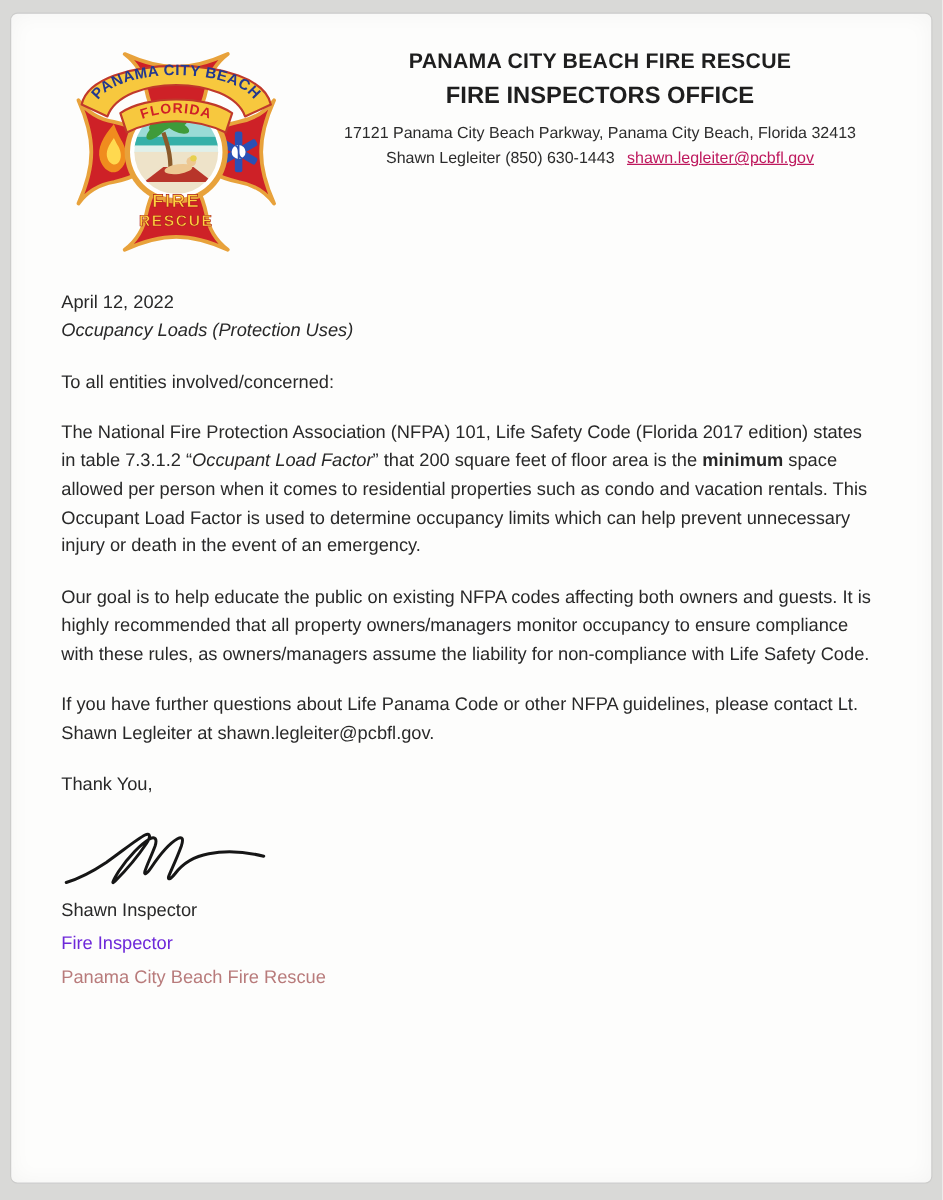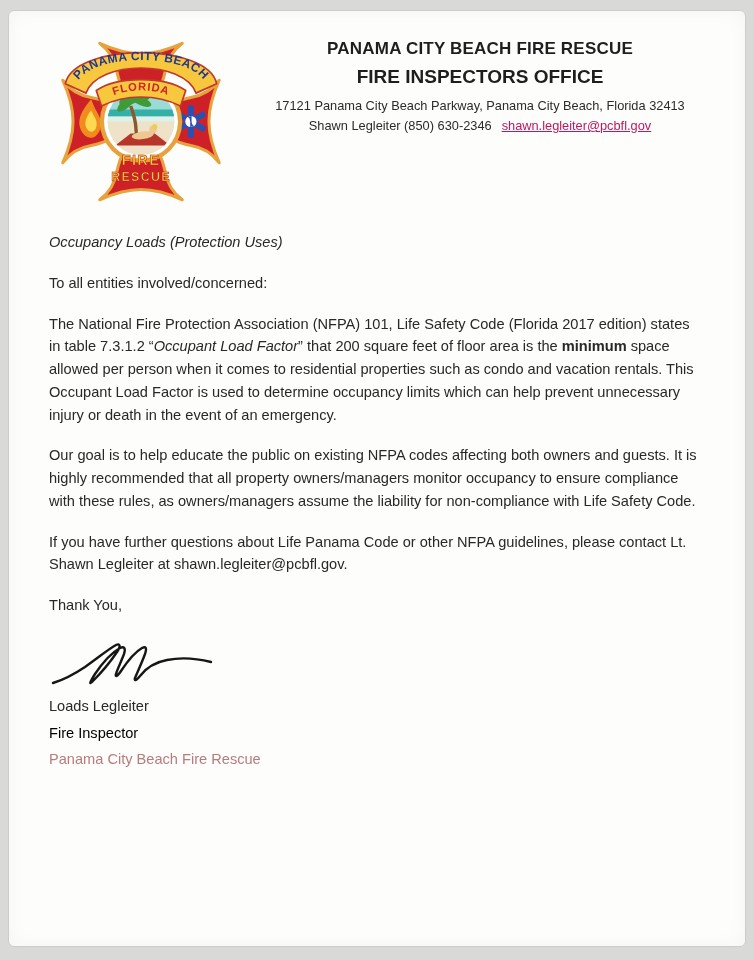--- a/index.html
+++ b/index.html
@@ -107,38 +107,39 @@
         <text x="100" y="163" font-size="17">FIRE</text>
         <text x="100" y="181" font-size="14.5">RESCUE</text>
       </g>
     </svg>
 
     <div class="head-text">
       <div class="org">PANAMA CITY BEACH FIRE RESCUE</div>
       <div class="office">FIRE INSPECTORS OFFICE</div>
       <div class="addr">17121 Panama City Beach Parkway, Panama City Beach, Florida 32413</div>
       <div class="contact">
-        <span>Shawn Legleiter (850) 630-2346</span><a class="email" id="emailLink" style="color: #be185d;">shawn.legleiter@pcbfl.gov</a>
+        <span>Shawn Legleiter (850) 630-1443</span><a class="email" id="emailLink" style="color: #be185d;">shawn.legleiter@pcbfl.gov</a>
       </div>
     </div>
   </header>
 
   <main class="letter-body">
+    <p class="dateline">April 12, 2022</p>
     <p class="subject">Occupancy Loads (Protection Uses)</p>
     <p class="gap">To all entities involved/concerned:</p>
 
 
     <p class="gap"><span>The National Fire Protection Association (NFPA) 101, Life Safety Code (Florida 2017 edition) states in table 7.3.1.2 “</span><em>Occupant Load Factor</em><span>” that 200 square feet of floor area is the </span><strong>minimum</strong><span> space allowed per person when it comes to residential properties such as condo and vacation rentals. This Occupant Load Factor is used to determine occupancy limits which can help prevent unnecessary injury or death in the event of an emergency.</span></p>
 
     <p class="gap">Our goal is to help educate the public on existing NFPA codes affecting both owners and guests. It is highly recommended that all property owners/managers monitor occupancy to ensure compliance with these rules, as owners/managers assume the liability for non-compliance with Life Safety Code.</p>
     <p class="gap">If you have further questions about Life Panama Code or other NFPA guidelines, please contact Lt. Shawn Legleiter at shawn.legleiter@pcbfl.gov.</p>
 
     <p class="gap">Thank You,</p>
 
     <svg class="signature" width="172" height="58" viewBox="0 0 172 58" aria-hidden="true">
       <path d="M6,50 C16,47 26,42 38,34 C52,24 63,15 69,12 C73,10 74,13 70,19 C62,31 50,44 45,49 C42,52 43,49 48,41 C56,29 66,19 73,15 C77,13 79,15 77,21 C74,29 70,37 69,41 C68,44 70,44 74,38 C80,29 88,19 95,15 C99,13 100,15 98,21 C94,32 89,42 88,45 C87,48 89,48 93,43 C99,35 109,29 120,27 C135,24 152,26 164,29" fill="none" stroke="#161616" stroke-width="2.4" stroke-linecap="round" stroke-linejoin="round"></path>
     </svg>
 
-    <div class="signer-name">Loads Legleiter</div>
-    <div class="rose" id="signerTitle" style="color: #000000;">Fire Inspector</div>
+    <div class="signer-name">Shawn Inspector</div>
+    <div class="rose" id="signerTitle" style="color: #6d28d9;">Fire Inspector</div>
     <div class="rose" id="signerOrg" style="color: rgb(184, 123, 123);">Panama City Beach Fire Rescue</div>
   </main>
 </div>
 
 </body></html>

